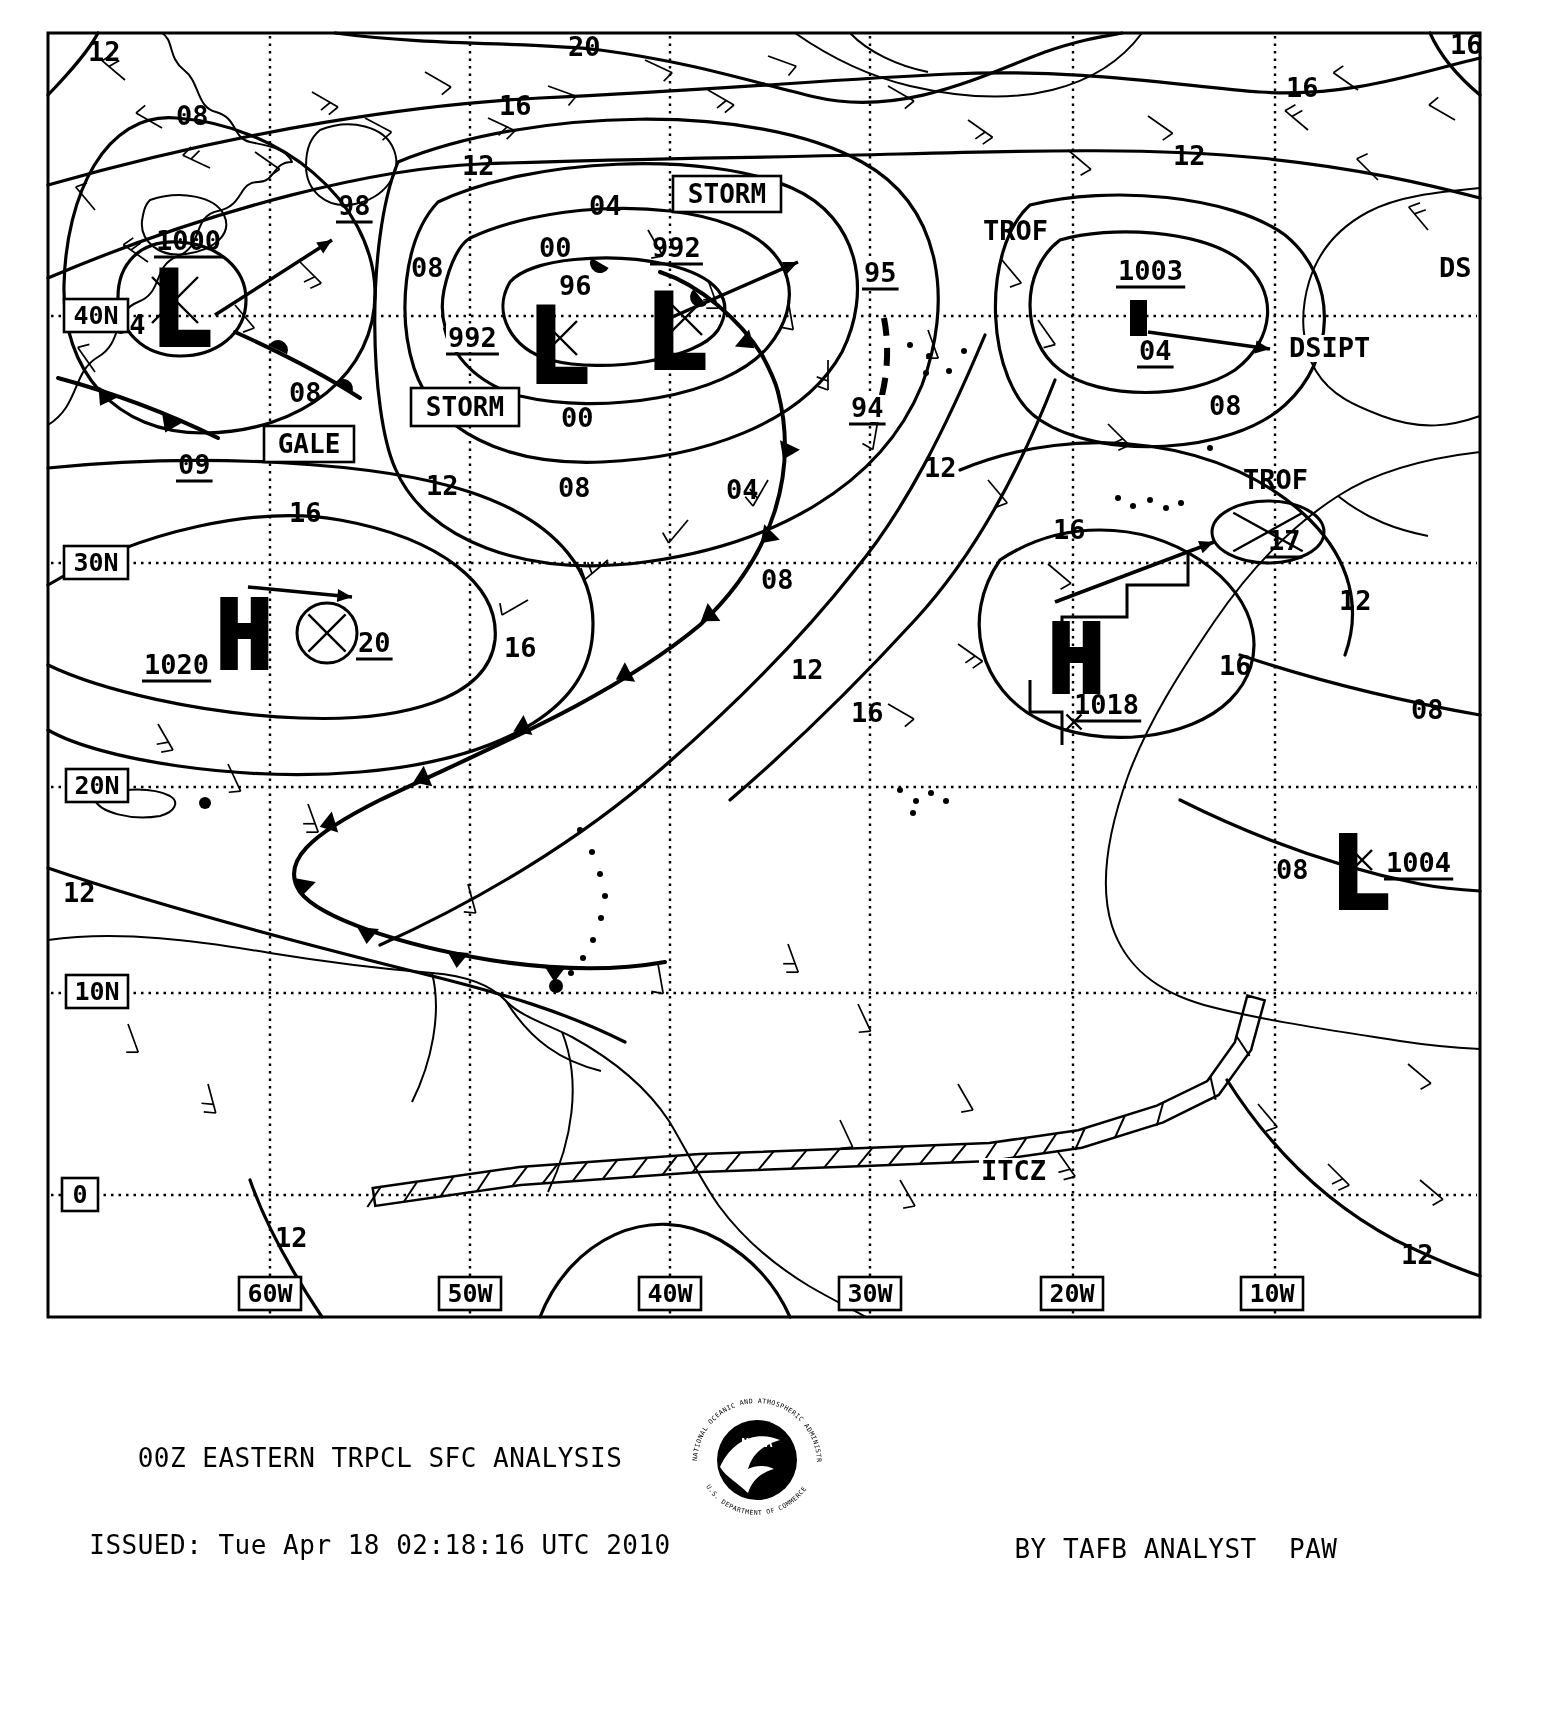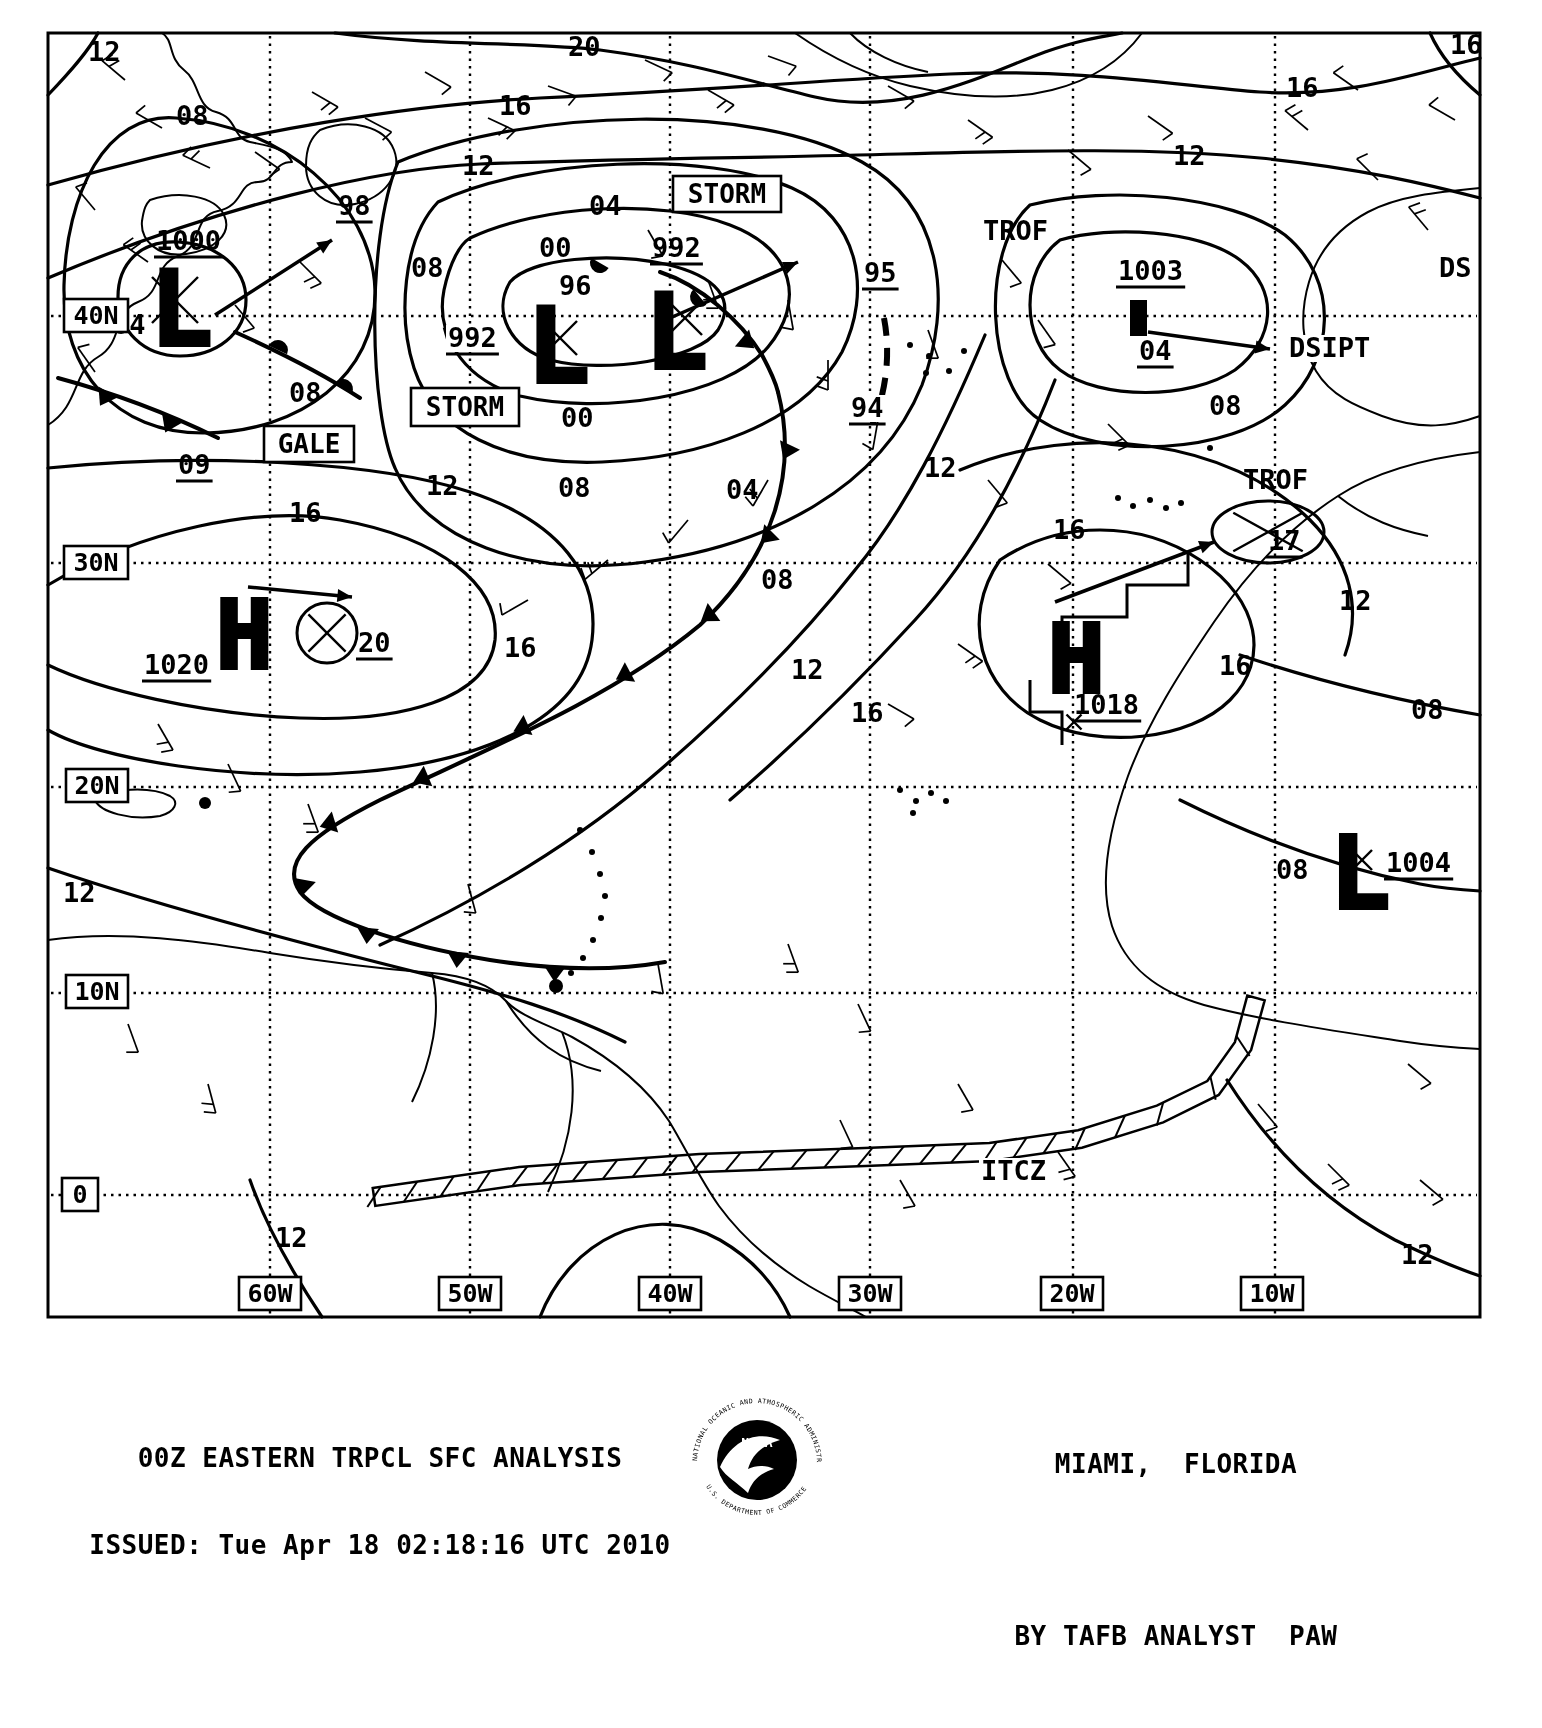--- a/index.html
+++ b/index.html
@@ -1,20 +1,20 @@
 <!DOCTYPE html>
 <html><head>
 <meta charset="utf-8">
 <style>
   html,body{margin:0;padding:0;background:#fff;}
   .page{position:relative;width:1542px;height:1728px;background:#ffffff;overflow:hidden;
         font-family:"DejaVu Sans Mono",monospace;color:#000;}
   .map-area{position:absolute;left:0;top:0;width:1542px;height:1728px;}
   svg text{font-family:"DejaVu Sans Mono",monospace;}
-  .cap{position:absolute;text-align:center;font-weight:bold;font-size:26px;line-height:29px;
+  .cap{position:absolute;text-align:center;font-weight:normal;font-size:26px;line-height:29px;
        letter-spacing:0.5px;white-space:pre;}
   .cap-left{left:60px;top:1386px;width:640px;}
   .cap-right{left:876px;top:1392px;width:600px;}
   .cap .spacer{height:27px;}
 </style>
 </head>
 <body>
 
 <div class="page">
   <div class="map-area">
@@ -568,18 +568,17 @@
     <text font-size="13" font-weight="bold" fill="#fff" x="75" y="62" text-anchor="middle">NOAA</text>
     <text font-size="6.5" letter-spacing="0.5" fill="#000">
       <textPath href="#ringTop" startOffset="2"><tspan>NATIONAL OCEANIC AND ATMOSPHERIC ADMINISTRATION</tspan></textPath>
     </text>
     <text font-size="6.5" letter-spacing="0.5" fill="#000">
       <textPath href="#ringBot" startOffset="4"><tspan>U.S. DEPARTMENT OF COMMERCE</tspan></textPath>
     </text>
   </svg>
 
   <div class="cap cap-right">
-    <div>MIAMI,  FLORIDA</div>
     <div class="spacer"></div>
     <div>BY TAFB ANALYST  PAW</div>
     
   </div>
 </div>
 
 </body></html>

